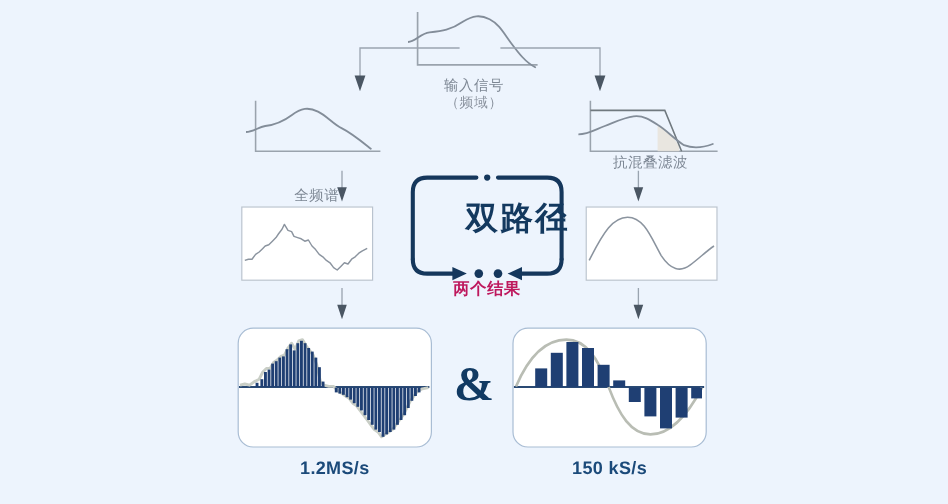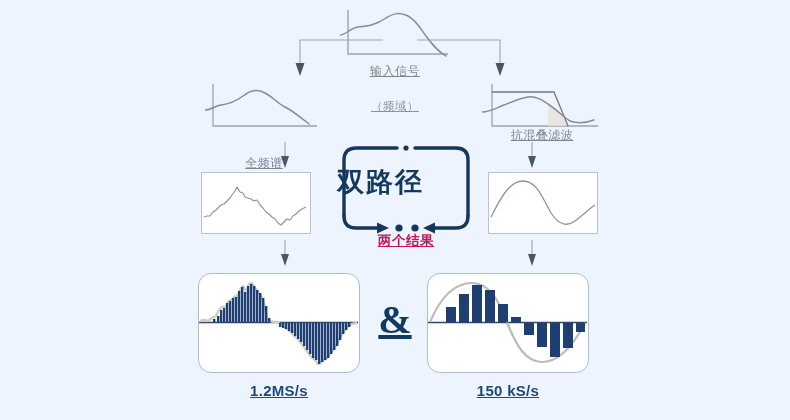--- a/index.html
+++ b/index.html
@@ -3,21 +3,21 @@
 <meta charset="utf-8">
 <style>
   html,body{margin:0;padding:0;}
   body{
     width:790px;height:420px;
     background:#edf4fd;
     font-family:"Liberation Sans","DejaVu Sans",sans-serif;
     overflow:hidden;position:relative;
   }
   .stage{position:absolute;left:0;top:0;width:790px;height:420px;}
-  .abs{position:absolute;text-decoration:underline;}
+  .abs{position:absolute;}
 
   
   .lbl-gray{
     color:#7d8794;font-size:12px;line-height:15px;
     text-align:center;letter-spacing:.5px;font-weight:400;
   }
   .lbl-gray-sm{
     color:#8a929e;font-size:11.5px;line-height:15px;
     text-align:center;letter-spacing:.5px;
   }
@@ -44,21 +44,21 @@
     border-radius:13px;box-sizing:border-box;overflow:hidden;
   }
 
   
   #dual-path-badge{
     left:337px;top:144px;width:138px;height:92px;
   }
   .badge-text{
     position:absolute;left:0;top:20px;width:138px;
     color:#13395f;font-size:27px;font-weight:700;
-    letter-spacing:2px;text-align:left;
+    letter-spacing:2px;text-align:right;
     font-family:"Liberation Sans","DejaVu Sans",sans-serif;
   }
 
   .amp{
     color:#113a63;font-size:40px;font-weight:700;
     line-height:40px;text-align:center;
     font-family:"Liberation Serif","DejaVu Serif",serif;
   }
 </style>
 </head>
@@ -68,21 +68,21 @@
 
   <div class="abs" style="left:340px;top:4px;width:110px;height:58px;">
     <svg width="110" height="58" viewBox="0 0 110 58">
       <path d="M8,6 L8,50 L108,50" fill="none" stroke="#9aa3ad" stroke-width="1.4"></path>
       <path d="M0,31 C6,31 10,24 18,23 C28,22 36,21 46,14 C54,9 60,8 68,12
                C76,16 80,24 86,32 C92,40 98,48 106,52" fill="none" stroke="#838d99" stroke-width="1.5" stroke-linecap="round"></path>
     </svg>
   </div>
 
   <div class="abs lbl-gray" style="left:340px;top:64px;width:110px;">输入信号</div>
-  <div class="abs lbl-gray-sm" style="left:340px;top:79px;width:110px;margin-top:20px;">（频域）</div>
+  <div class="abs lbl-gray-sm" style="left:340px;top:79px;width:110px;">（频域）</div>
 
   <div class="abs" style="left:270px;top:38px;width:260px;height:44px;">
     <svg width="260" height="44" viewBox="0 0 260 44">
 
       <path d="M113,2 L30,2 L30,26" fill="none" stroke="#9aa4b0" stroke-width="1.1"></path>
       <polygon points="30,38 25.5,25 34.5,25" fill="#4a5663"></polygon>
 
       <path d="M147,2 L230,2 L230,26" fill="none" stroke="#9aa4b0" stroke-width="1.1"></path>
       <polygon points="230,38 225.5,25 234.5,25" fill="#4a5663"></polygon>
     </svg>

